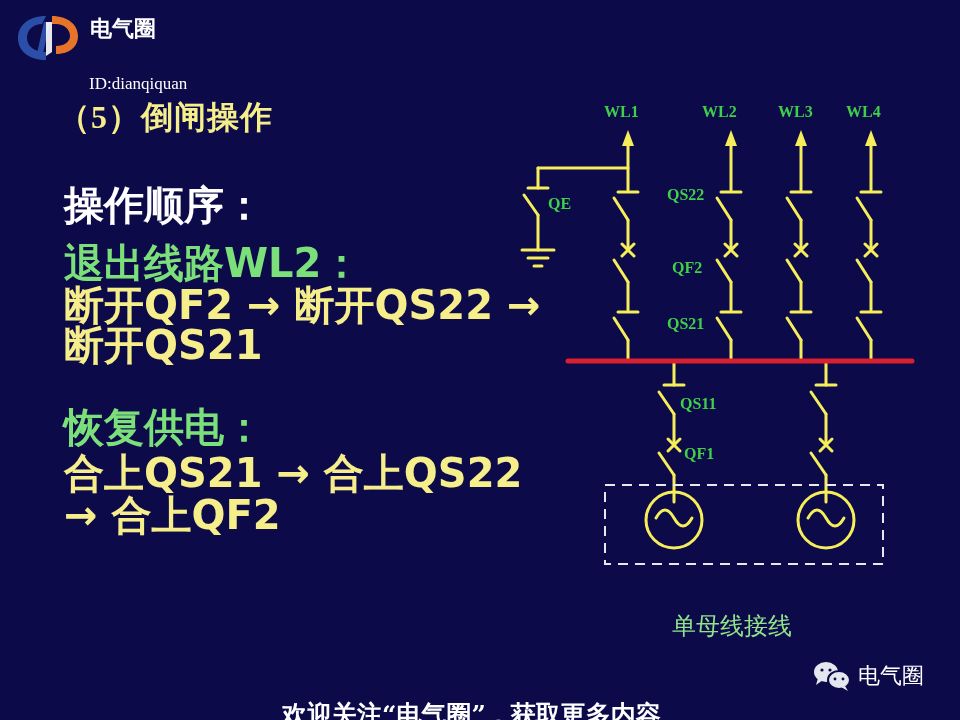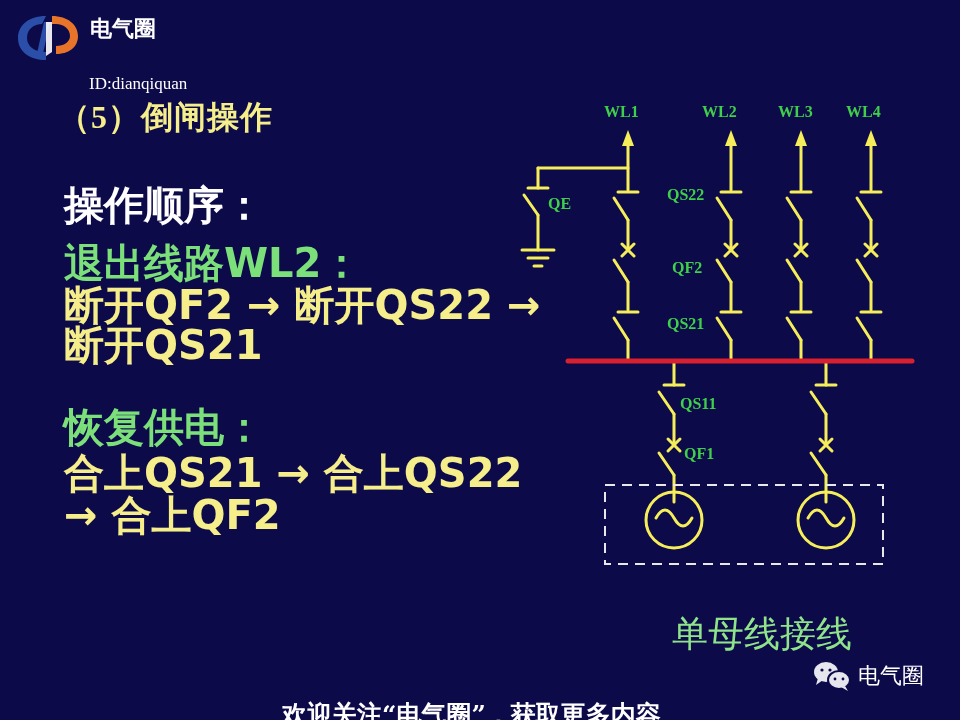--- a/index.html
+++ b/index.html
@@ -12,21 +12,21 @@
     .abs { position: absolute; }
     .logo-mark { left: 16px; top: 12px; width: 66px; height: 50px; }
     .brand-name { left: 90px; top: 14px; color: #ffffff; font-size: 22px; font-weight: bold; font-family: "DejaVu Sans", sans-serif; }
     .brand-id { left: 89px; top: 44px; color: #ffffff; font-size: 17px; font-family: "Liberation Serif", serif; margin-top: 30px; }
     .title { left: 58px; top: 96px; color: #f5ee8a; font-size: 32px; font-weight: bold; font-family: Liberation Serif, serif; letter-spacing: 1px; }
     .line { color: #f5ee8a; font-size: 40px; font-weight: bold; font-family: "DejaVu Sans", sans-serif; white-space: nowrap; }
     .white { color: #ffffff; }
     .green { color: #7ce07a; }
     .yellow { color: #f5ee8a; }
     .diagram { left: 500px; top: 90px; width: 440px; height: 560px; }
-    .caption { left: 672px; top: 610px; color: #8fe48a; font-size: 36px; font-family: Liberation Serif, serif; }
+    .caption { left: 672px; top: 610px; color: #8fe48a; font-size: 24px; font-family: Liberation Serif, serif; }
     .footer { left: 282px; top: 678px; color: #ffffff; font-size: 25px; font-weight: bold; font-family: "DejaVu Serif", serif; margin-top: 20px; }
     .wechat { left: 812px; top: 660px; display: flex; align-items: center; gap: 6px; }
     .wechat-label { color: #ffffff; font-size: 22px; font-family: "DejaVu Sans", sans-serif; }
     svg text { font-family: "Liberation Serif", serif; font-weight: bold; }
   </style>
 </head>
 <body>
 
 <svg class="abs logo-mark" viewBox="0 0 66 50">
   <path d="M30 4 C12 4 2 14 2 26 C2 40 14 48 30 48 L30 40 C18 40 11 34 11 26 C11 17 18 12 26 12 Z" fill="#2b4fa8"></path>

